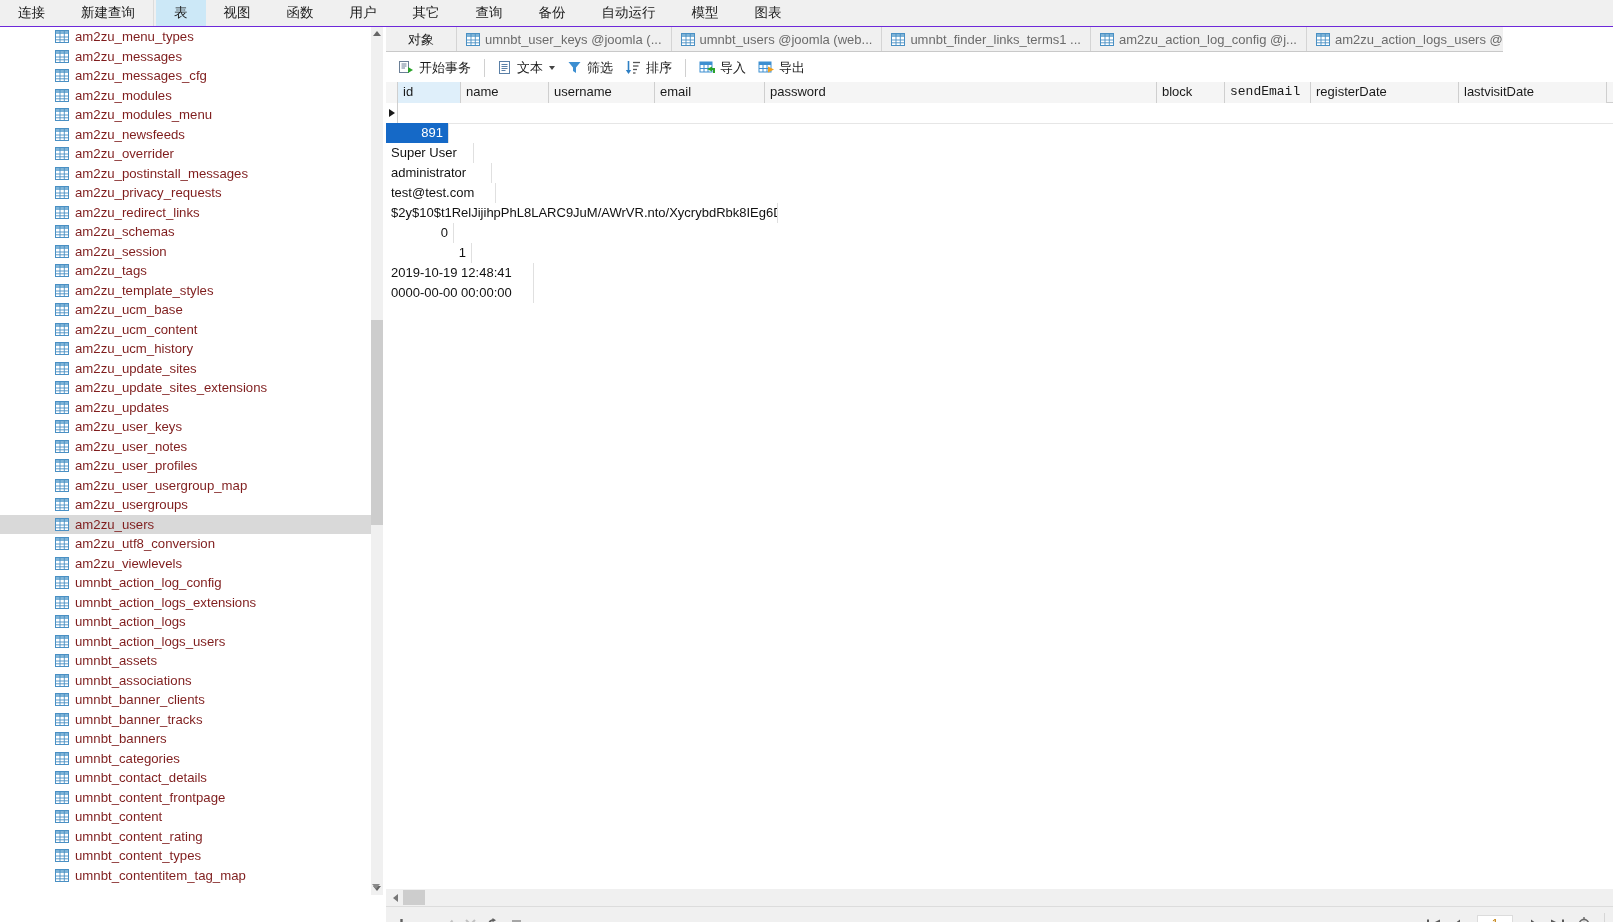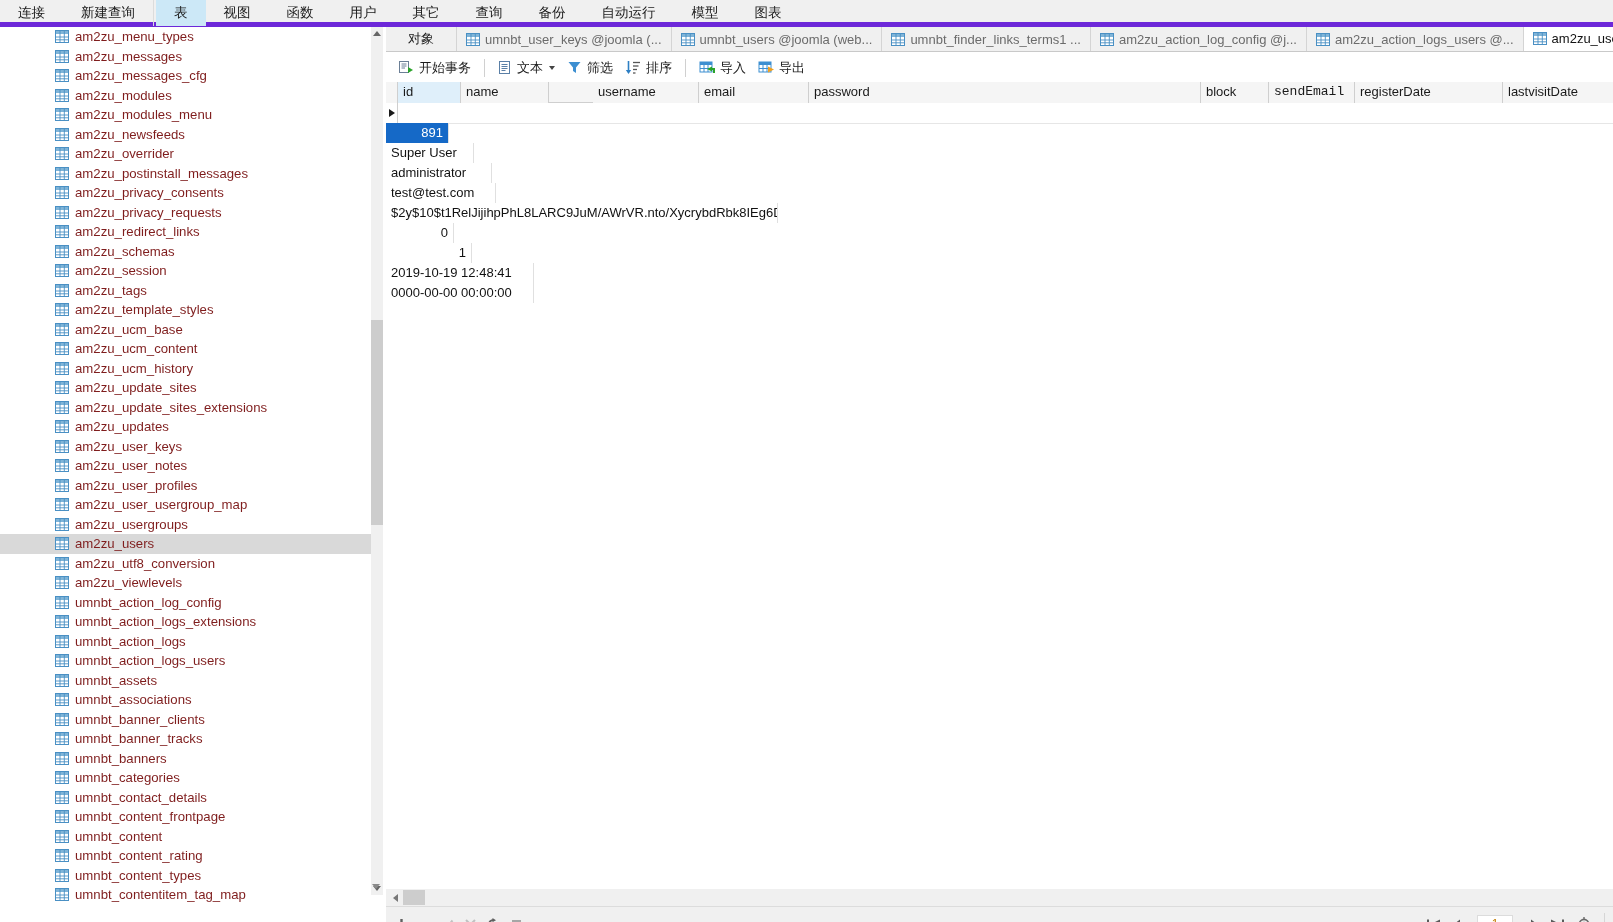--- a/index.html
+++ b/index.html
@@ -13,21 +13,21 @@
     color: #000;
     -webkit-font-smoothing: antialiased;
   }
   #app { position: relative; width: 1613px; height: 922px; }
 
   
   .menubar {
     position: absolute; top: 0; left: 0;
     width: 1613px; height: 27px;
     background: #f0f0f0;
-    border-bottom: 5px solid #6d28d9;
+    border-bottom: 1px solid #6d28d9;
     display: flex; align-items: stretch;
   }
   .menu-item {
     display: flex; align-items: center; justify-content: center;
     height: 26px;
     padding: 0 18px;
     font-size: 13.5px;
     color: #1a1a1a;
     white-space: nowrap;
     cursor: default;
@@ -102,24 +102,24 @@
   
   .main {
     position: absolute; top: 27px; left: 386px;
     width: 1227px; height: 895px;
     background: #ffffff;
   }
 
   
   .tabstrip {
     position: absolute; top: 0; left: 0;
-    width: 1227px; height: 25px;
+    width: 1117px; height: 25px;
     background: #f0f0f0;
     border-bottom: 1px solid #c9c9c9;
-    display: flex; align-items: center;
+    display: flex; align-items: flex-start;
     overflow: hidden;
   }
   .tab {
     display: flex; align-items: center;
     padding: 0 9px;
     height: 25px;
     font-size: 13px;
     color: #6b6b6b;
     white-space: nowrap;
     border-right: 1px solid #d4d4d4;
@@ -441,33 +441,20 @@
             <svg width="14" height="13" viewBox="0 0 14 13">
               <rect x="0.5" y="0.5" width="13" height="12" fill="#ffffff" stroke="#4a90c4" stroke-width="1"></rect>
               <rect x="1" y="1" width="12" height="3" fill="#7fb4d8"></rect>
               <line x1="0.5" y1="7" x2="13.5" y2="7" stroke="#4a90c4" stroke-width="0.9"></line>
               <line x1="0.5" y1="9.8" x2="13.5" y2="9.8" stroke="#4a90c4" stroke-width="0.9"></line>
               <line x1="5" y1="1" x2="5" y2="12.5" stroke="#4a90c4" stroke-width="0.9"></line>
               <line x1="9.3" y1="1" x2="9.3" y2="12.5" stroke="#4a90c4" stroke-width="0.9"></line>
             </svg>
           </span>
           <span class="tree-label">am2zu_postinstall_messages</span>
-        </div>
-        <div class="tree-row">
-          <span class="tbl-icon">
-            <svg width="14" height="13" viewBox="0 0 14 13">
-              <rect x="0.5" y="0.5" width="13" height="12" fill="#ffffff" stroke="#4a90c4" stroke-width="1"></rect>
-              <rect x="1" y="1" width="12" height="3" fill="#7fb4d8"></rect>
-              <line x1="0.5" y1="7" x2="13.5" y2="7" stroke="#4a90c4" stroke-width="0.9"></line>
-              <line x1="0.5" y1="9.8" x2="13.5" y2="9.8" stroke="#4a90c4" stroke-width="0.9"></line>
-              <line x1="5" y1="1" x2="5" y2="12.5" stroke="#4a90c4" stroke-width="0.9"></line>
-              <line x1="9.3" y1="1" x2="9.3" y2="12.5" stroke="#4a90c4" stroke-width="0.9"></line>
-            </svg>
-          </span>
-          <span class="tree-label">am2zu_privacy_consents</span>
         </div>
         <div class="tree-row">
           <span class="tbl-icon">
             <svg width="14" height="13" viewBox="0 0 14 13">
               <rect x="0.5" y="0.5" width="13" height="12" fill="#ffffff" stroke="#4a90c4" stroke-width="1"></rect>
               <rect x="1" y="1" width="12" height="3" fill="#7fb4d8"></rect>
               <line x1="0.5" y1="7" x2="13.5" y2="7" stroke="#4a90c4" stroke-width="0.9"></line>
               <line x1="0.5" y1="9.8" x2="13.5" y2="9.8" stroke="#4a90c4" stroke-width="0.9"></line>
               <line x1="5" y1="1" x2="5" y2="12.5" stroke="#4a90c4" stroke-width="0.9"></line>
               <line x1="9.3" y1="1" x2="9.3" y2="12.5" stroke="#4a90c4" stroke-width="0.9"></line>
@@ -1109,21 +1096,21 @@
         </span>
         <span>导出</span>
       </div>
     </div>
 
     <div class="grid">
       <div class="grid-header" id="grid-header">
           <div class="gutter-h"></div>
           <div class="gh-cell sel" style="width: 63px;"><span>id</span></div>
           <div class="gh-cell" style="width: 88px;"><span>name</span></div>
-          <div class="gh-cell" style="width: 106px; margin-left: 44px;"><span>username</span></div>
+          <div class="gh-cell" style="width: 106px;"><span>username</span></div>
           <div class="gh-cell" style="width: 110px;"><span>email</span></div>
           <div class="gh-cell" style="width: 392px;"><span>password</span></div>
           <div class="gh-cell" style="width: 68px;"><span>block</span></div>
           <div class="gh-cell" style="width: 86px; font-family: Liberation Mono, monospace;"><span>sendEmail</span></div>
           <div class="gh-cell" style="width: 148px;"><span>registerDate</span></div>
           <div class="gh-cell" style="width: 148px;"><span>lastvisitDate</span></div>
         </div>
       <div id="grid-body">
           <div class="grid-row">
             <div class="gutter-c">

